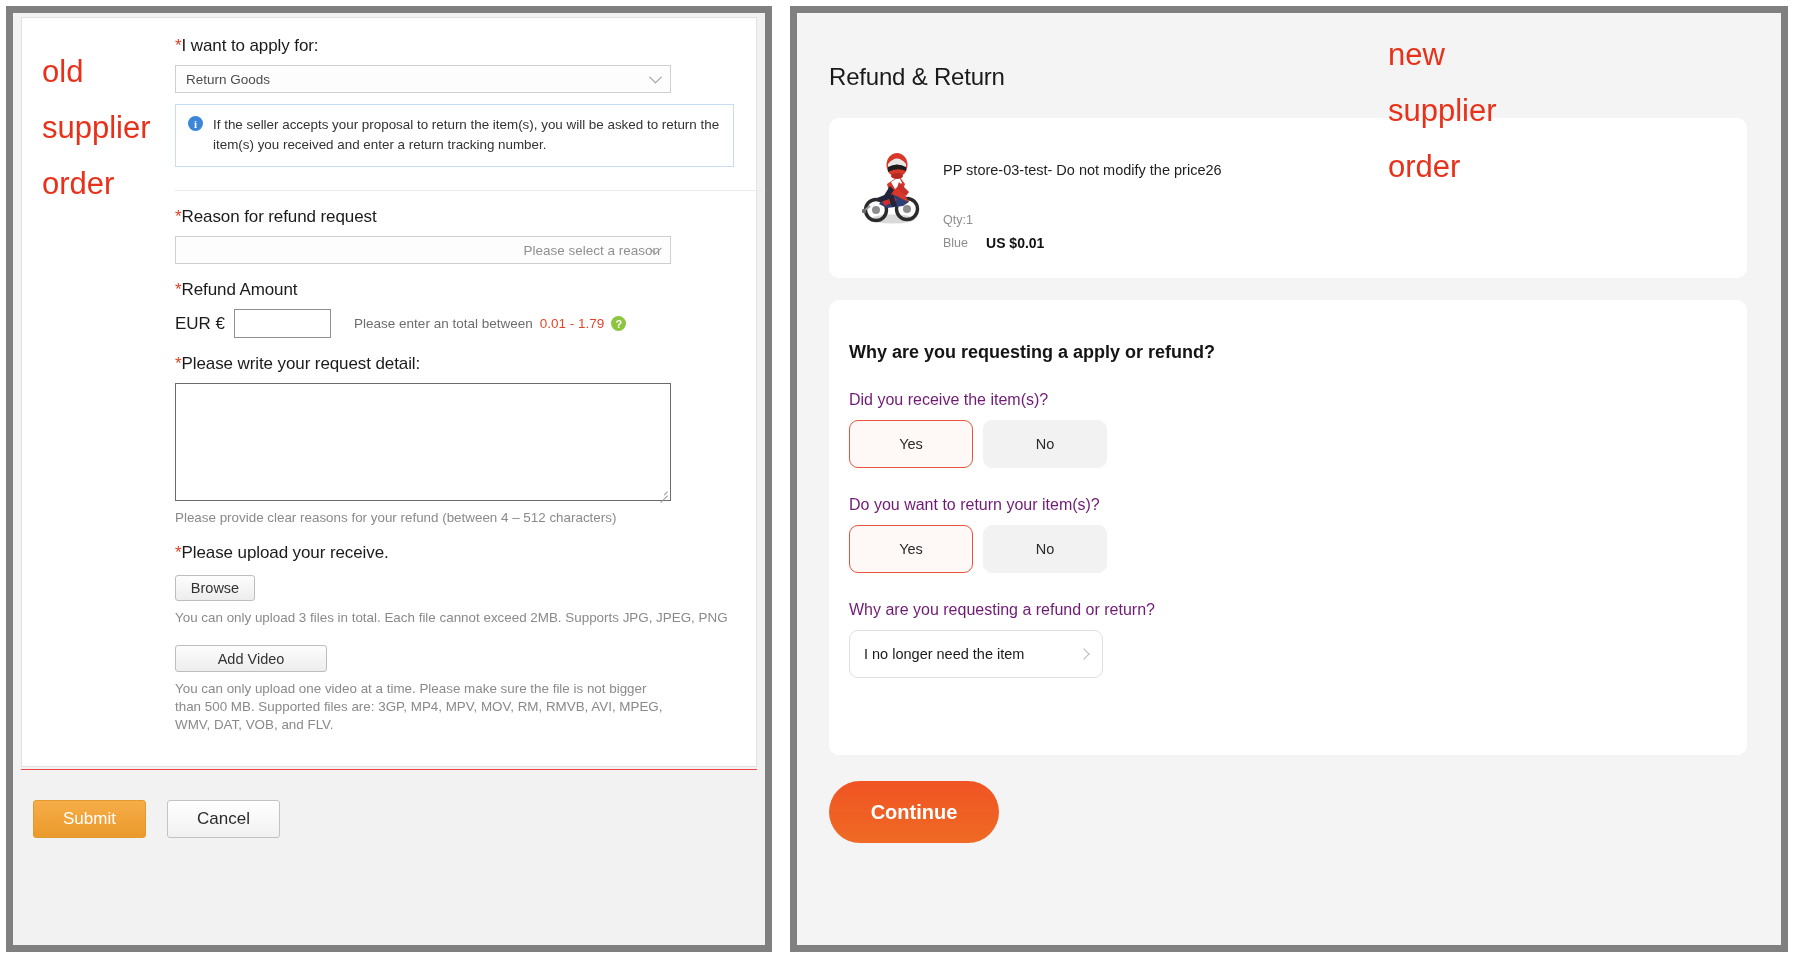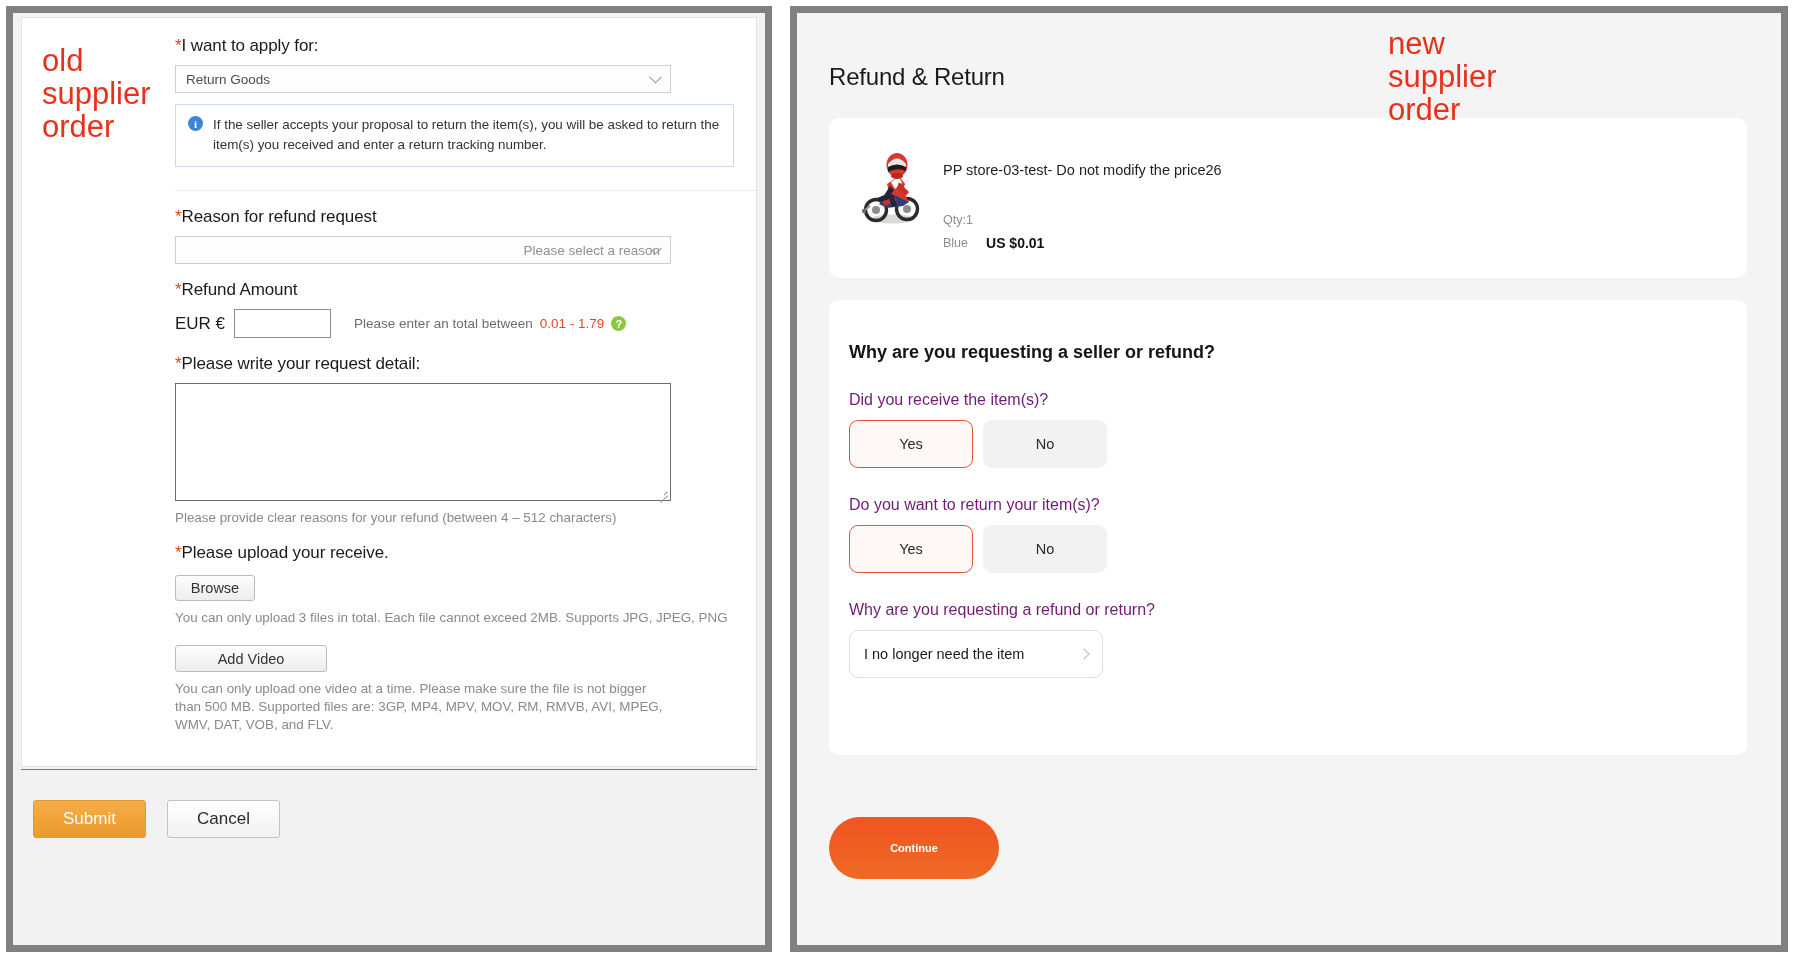--- a/index.html
+++ b/index.html
@@ -20,21 +20,21 @@
   .left-card {
     position: absolute; left: 8px; top: 4px; width: 736px; height: 750px;
     background: #ffffff; border: 1px solid #e2e2e2;
   }
   .left-footer {
     position:absolute; left:8px; top:756px; width:736px; height:174px;
     background:#f2f2f2; border-top:1px solid #ef4444;
   }
 
   .annot {
-    position: absolute; color: #e8311a; font-size: 31px; line-height: 33px;
+    position: absolute; color: #e8311a; font-size: 31px; line-height: 56px;
     font-family: "Liberation Sans", sans-serif; font-weight: 400;
     white-space: pre-line;
   }
   .annot-left { left: 20px; top: 26px; }
   .annot-right { left: 1388px; top: 27px; text-align: left; }
 
   .form-col { position: absolute; left: 153px; top: 18px; width: 560px; }
 
   .lbl { font-size: 17px; color: #1b1b1b; margin-bottom: 9px; letter-spacing: -0.1px; }
   .req { color: #e63b20; font-size: 17px; }
@@ -163,24 +163,24 @@
     border-radius: 9px; background:#fff; display:flex; align-items:center;
     padding: 0 14px; font-size: 14.5px; color:#1a1a1a; position: relative; cursor:pointer;
   }
   .chev {
     position:absolute; right: 14px; top: 50%; width: 8px; height: 8px;
     border-top: 1.3px solid #b8b8b8; border-right: 1.3px solid #b8b8b8;
     transform: translateY(-50%) rotate(45deg);
   }
 
   .btn-continue {
-    position:absolute; left: 32px; top: 804px; width: 170px; height: 62px;
+    position:absolute; left: 32px; top: 768px; width: 170px; height: 62px;
     border-radius: 31px; border: none;
     background: linear-gradient(180deg,#f05423,#ef6a24);
-    color:#fff; font-size: 11px; font-weight: bold;
+    color:#fff; font-size: 20px; font-weight: bold;
     display:flex; align-items:center; justify-content:center; cursor:pointer;
   }
 </style>
 </head>
 <body>
 
 <div class="stage">
 
   <div class="left-frame">
     <div class="left-inner">
@@ -307,21 +307,21 @@
               <div class="prod-var-row">
                 <span class="prod-var">Blue</span>
                 <span class="prod-price">US $0.01</span>
               </div>
             </div>
           </div>
         </div>
       </div>
 
       <div class="r-card r-card-q">
-        <div class="q-head">Why are you requesting a seller or refund?</div>
+        <div class="q-head">Why are you requesting a apply or refund?</div>
         <div class="q-body">
 
           <div class="q-label">Did you receive the item(s)?</div>
           <div class="toggle-row">
             <div class="toggle sel">Yes</div>
             <div class="toggle unsel">No</div>
           </div>
 
           <div class="q-label">Do you want to return your item(s)?</div>
           <div class="toggle-row">

